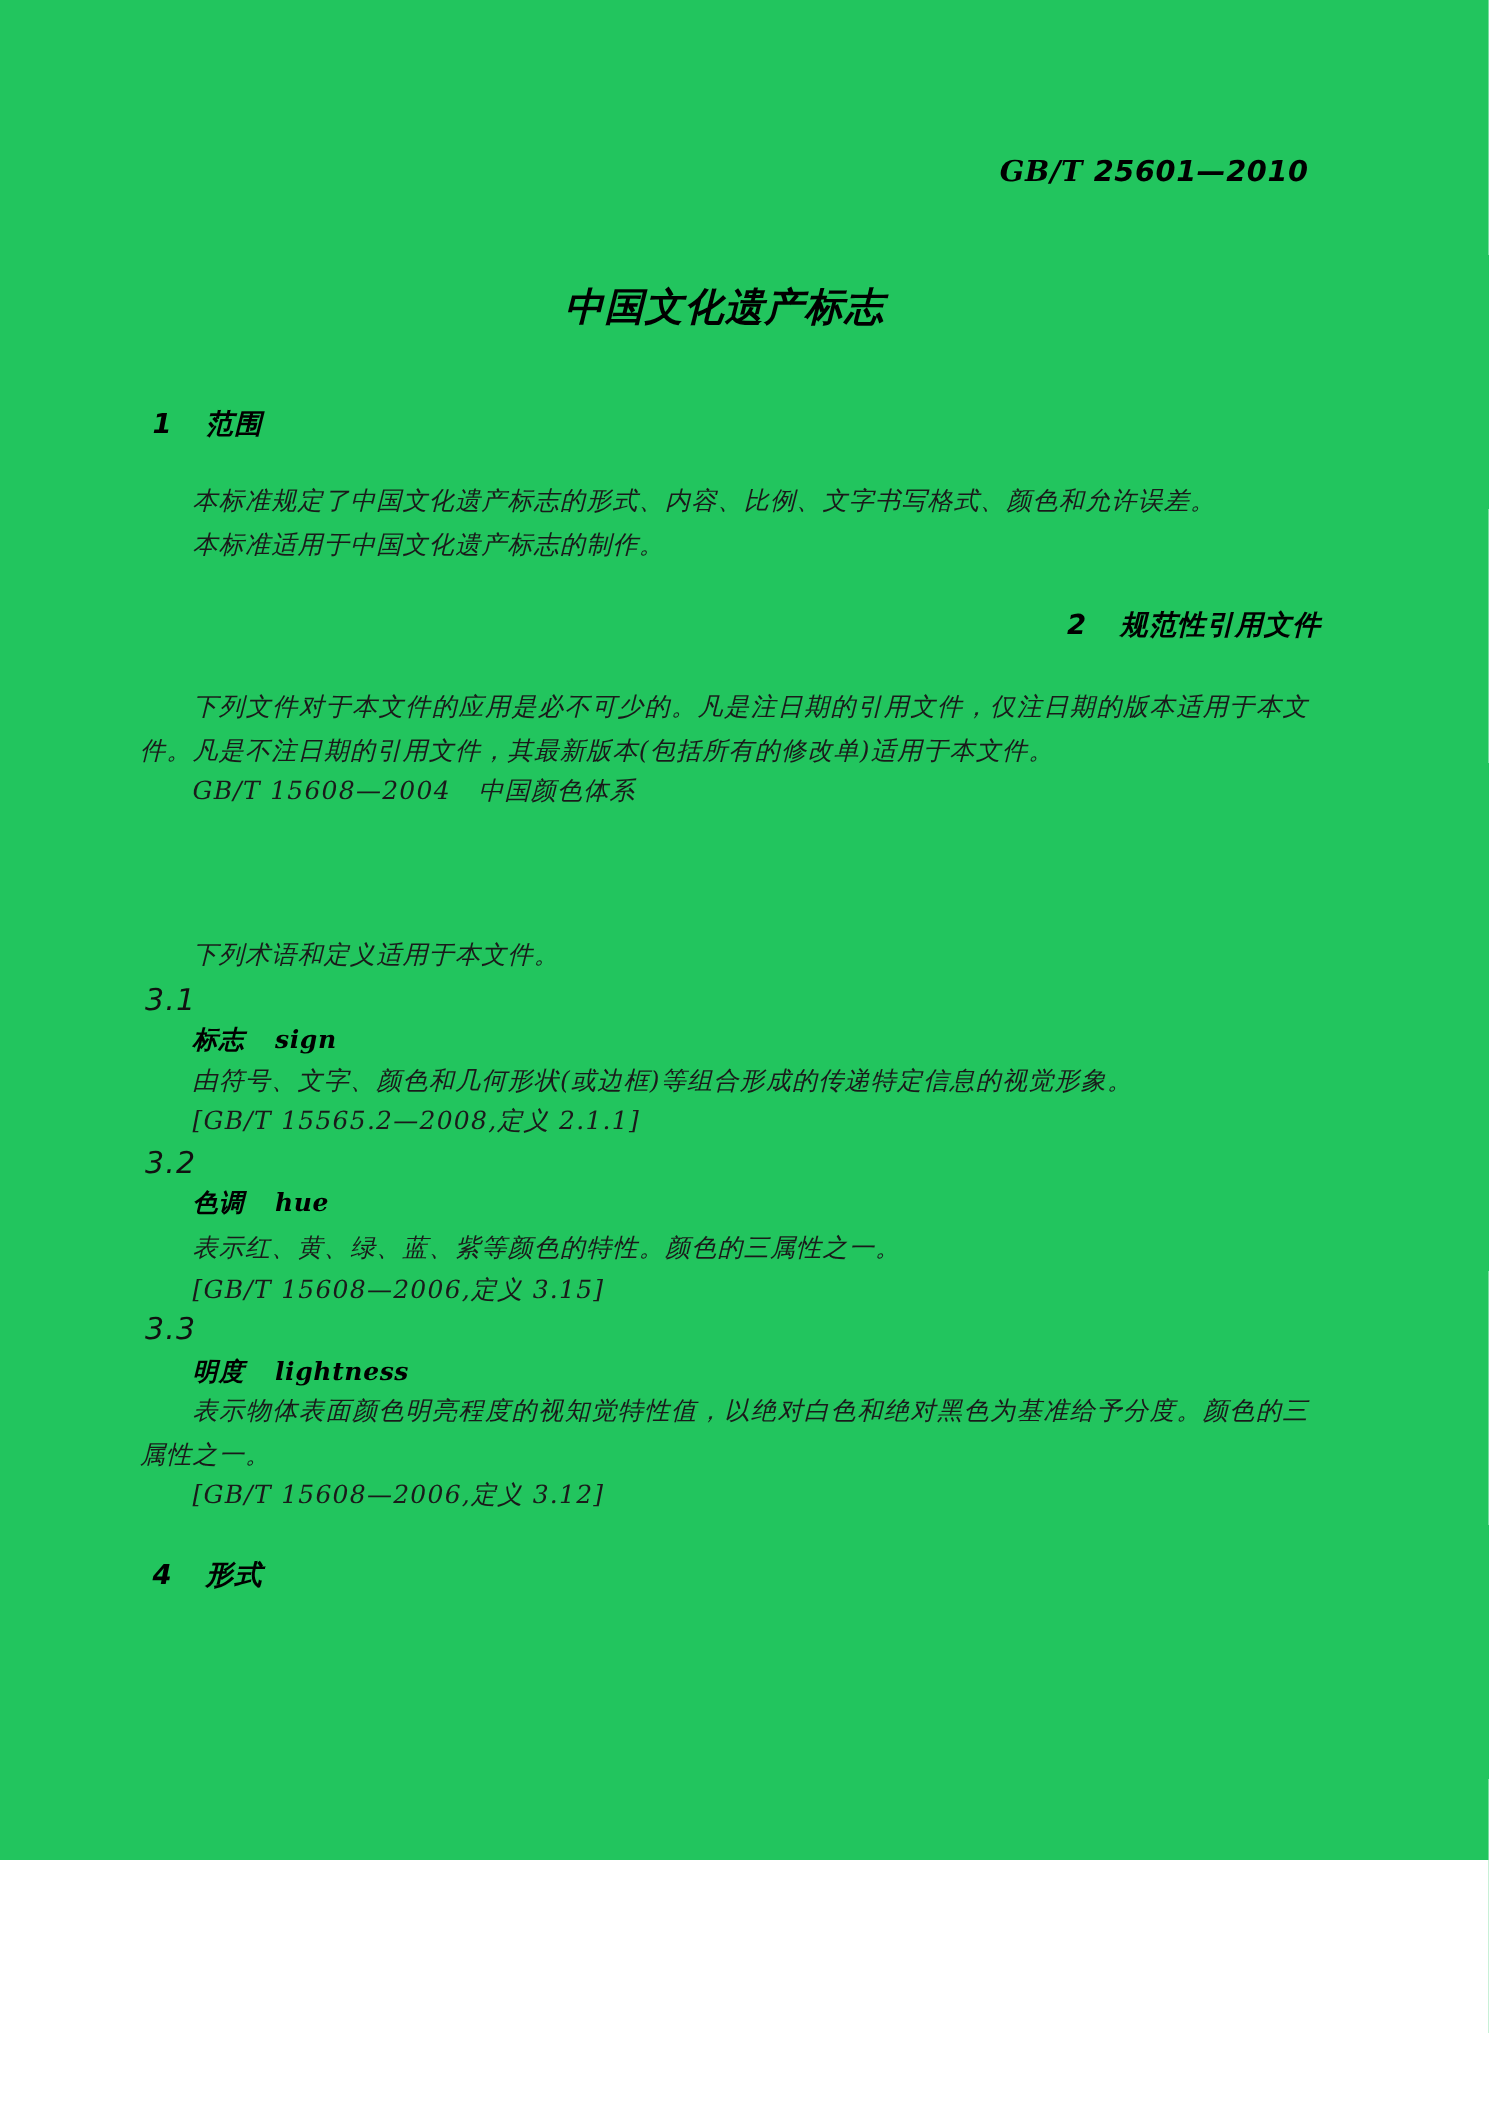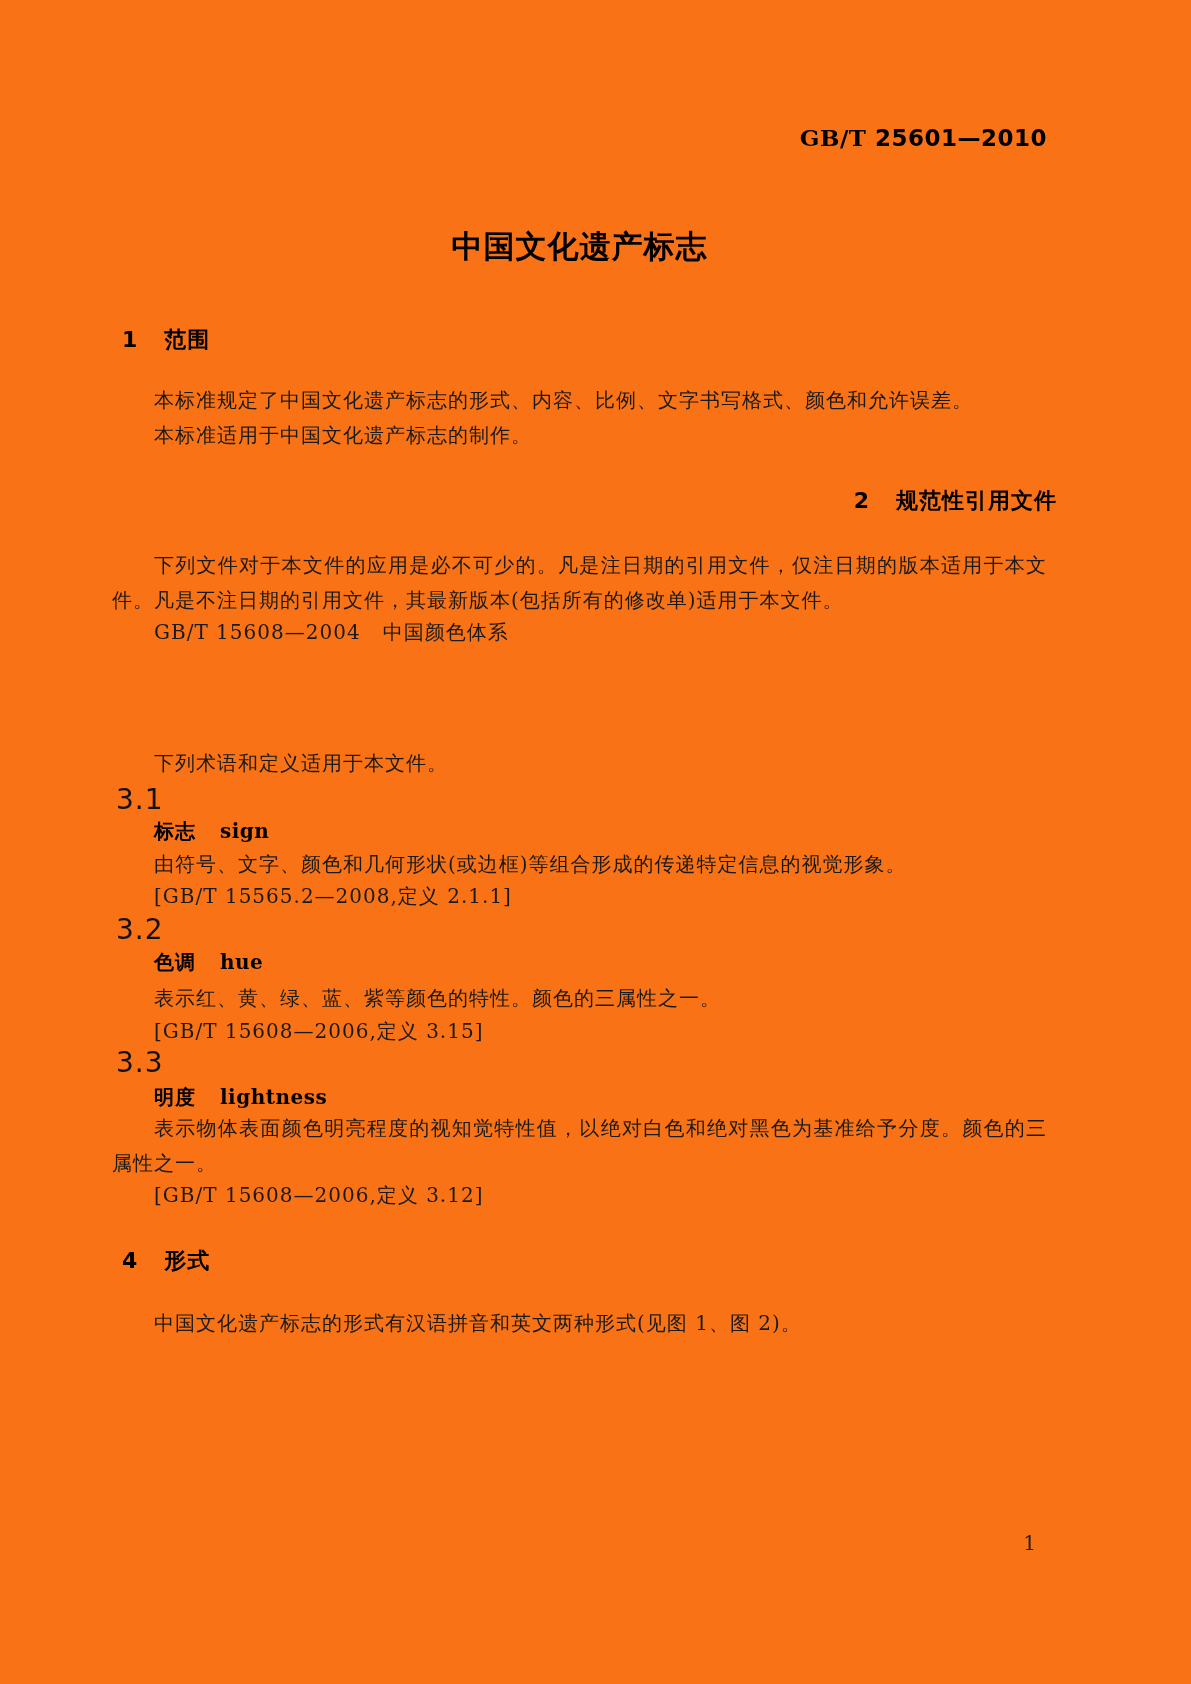--- a/index.html
+++ b/index.html
@@ -1,25 +1,26 @@
 <!DOCTYPE html>
 <html><head>
 <meta charset="utf-8">
 <style>
   html,body{margin:0;padding:0;background:#ffffff;}
   .page{
     position:relative;
-    width:1191px;height:1684px;
-    background:#f97316;
+    width:1191px;height:1488px;
+    background:#22c55e;
     color:#1a1a1a;
     font-family:"DejaVu Serif","Liberation Serif",serif;
     font-size:20px;
     letter-spacing:1px;
     line-height:35px;
     overflow:hidden;
+    font-style:italic;
   }
   .abs{position:absolute;}
   .content{left:112px;width:935px;}
   
   .std-code{
     top:120px;
     text-align:right;
     font-family:"DejaVu Sans","Liberation Sans",sans-serif;
     font-weight:bold;
     font-size:23px;
@@ -47,21 +48,21 @@
     line-height:36px;
     letter-spacing:1px;
     color:#000;
     padding-left:10px;
   }
   .clause-h .h-text{margin-left:26px;}
   
   .subclause-num{
     font-family:"DejaVu Sans","Liberation Sans",sans-serif;
     font-weight:400;
-    font-size:28px;
+    font-size:24px;
     line-height:34px;
     letter-spacing:1px;
     padding-left:4px;
     color:#111;
   }
   
   .para{
     text-align:justify;
     text-indent:42px;
   }
@@ -138,17 +139,16 @@
   <div class="abs content subclause-num" style="top:1046px;">3.3</div>
   <div class="abs term-line" style="top:1080px;">
     <span class="term-cn">明度</span><span class="term-en">lightness</span>
   </div>
   <div class="abs content para" style="top:1111px;">表示物体表面颜色明亮程度的视知觉特性值，以绝对白色和绝对黑色为基准给予分度。颜色的三属性之一。</div>
   <div class="abs indent-line" style="top:1178px;line-height:34px;">[GB/T 15608—2006,定义 3.12]</div>
 
   <div class="abs content clause-h" style="top:1243px;">
     <span class="h-num">4</span><span class="h-text">形式</span>
   </div>
-  <div class="abs content para" style="top:1306px;">中国文化遗产标志的形式有汉语拼音和英文两种形式(见图 1、图 2)。</div>
 
   <div class="abs page-num" style="top:1526px;">1</div>
 
 </div>
 
 </body></html>

